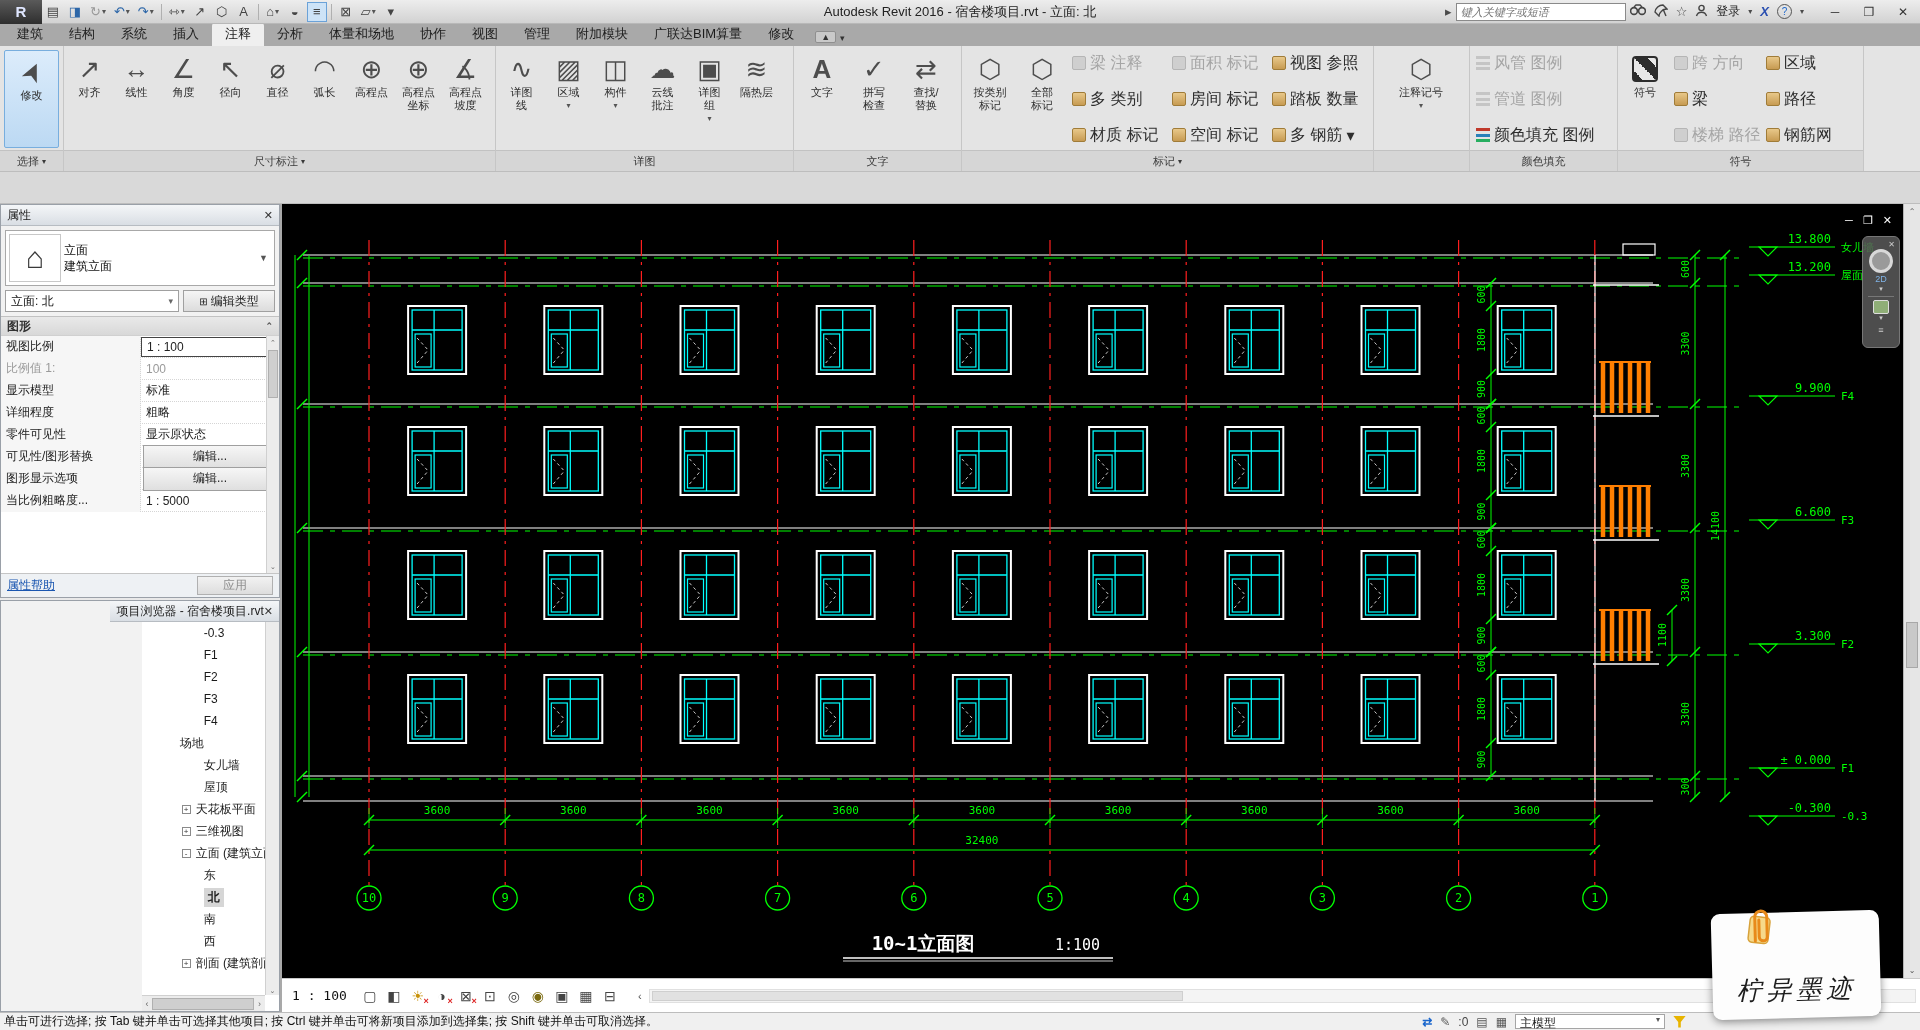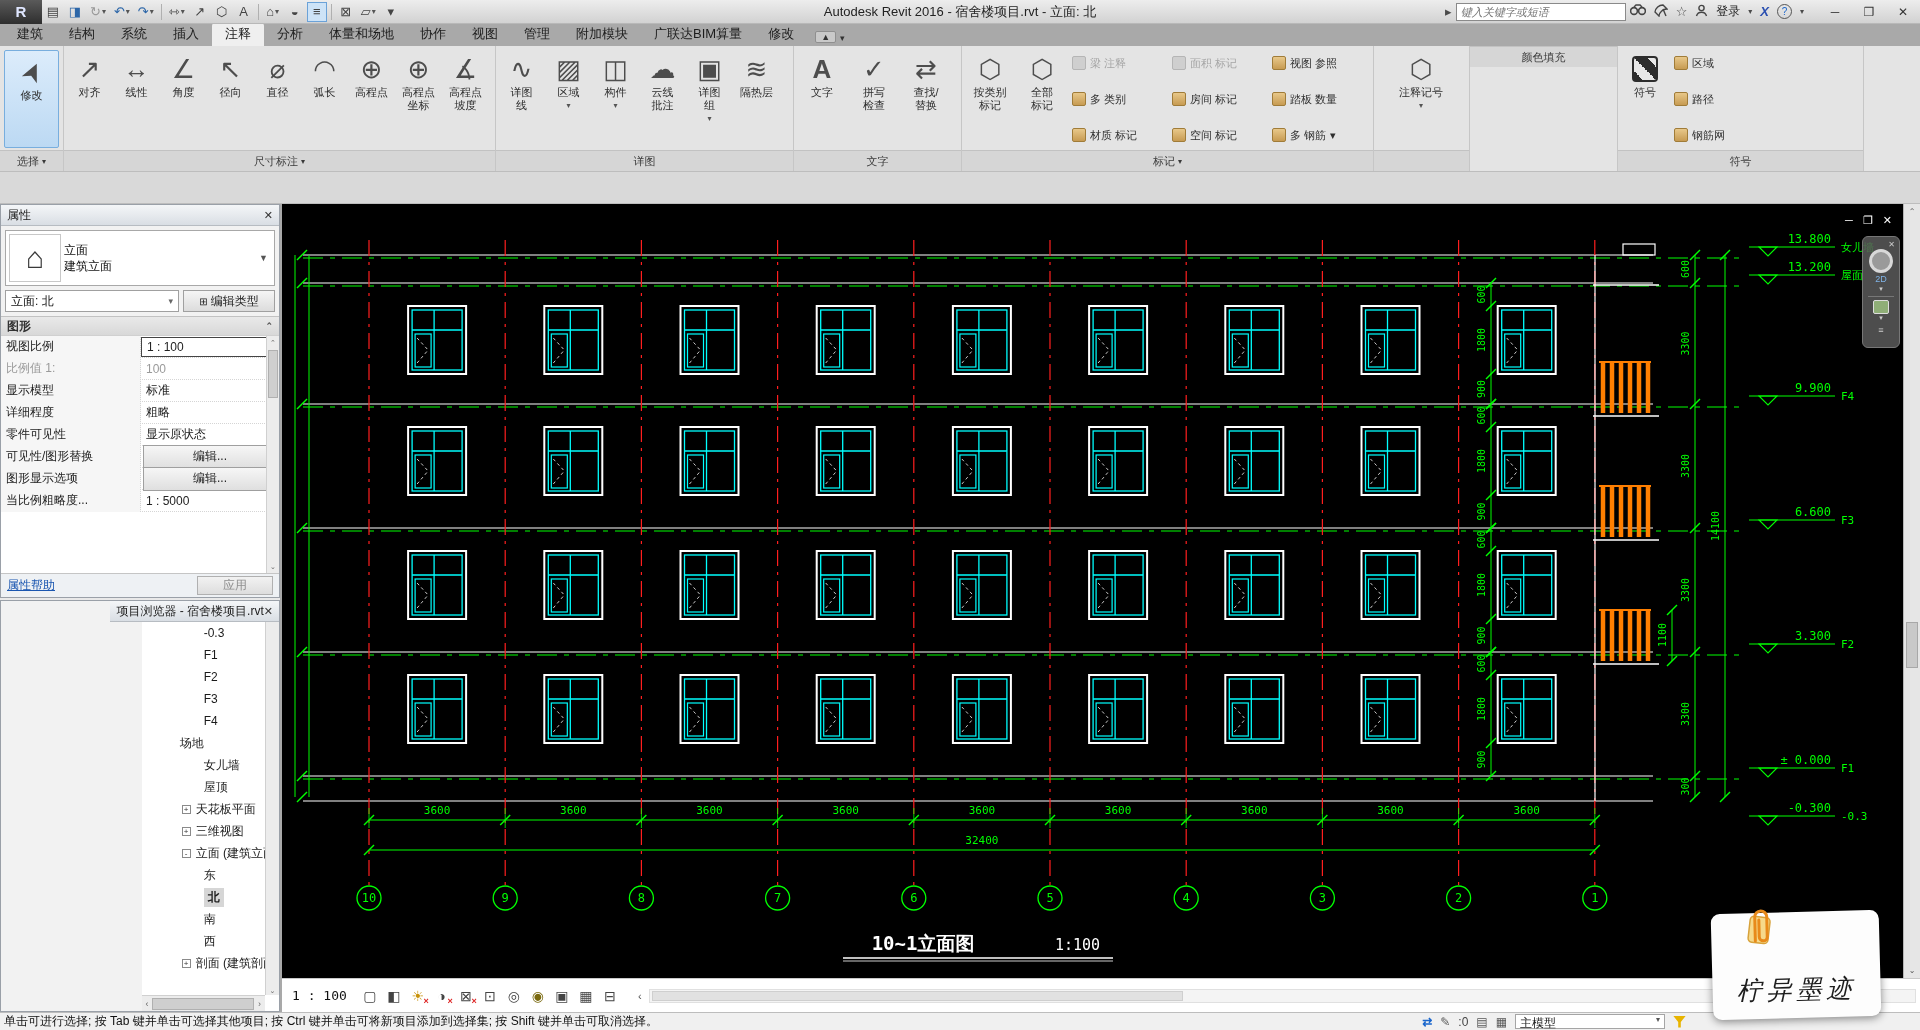--- a/index.html
+++ b/index.html
@@ -44,21 +44,21 @@
   .rpanel-body { flex:1; display:flex; align-items:stretch; padding:2px 2px 0 2px; }
   .rpanel-label { height:21px; background:#d6d6d6; color:#3a3a3a; font-size:11px; display:flex;
     align-items:center; justify-content:center; gap:3px; border-top:1px solid #c2c2c2; }
   .rpanel-label .dd { font-size:8px; }
   .bigbtn { width:47px; display:flex; flex-direction:column; align-items:center; padding-top:4px; }
   .bigbtn .bicon { height:34px; font-size:26px; color:#4d4d4d; display:flex; align-items:center; justify-content:center; }
   .bigbtn .blbl { font-size:11px; line-height:13px; color:#2e2e2e; text-align:center; }
   .bigbtn .dd { font-size:8px; color:#555; }
   .modify-btn { width:56px; margin:2px; background:linear-gradient(#dcecfb,#bcd9f3); border:1px solid #78aede; border-radius:2px; }
   .smallcol { display:flex; flex-direction:column; justify-content:space-between; padding:3px 4px; }
-  .smallbtn { display:flex; align-items:center; gap:4px; height:24px; font-size:11px; color:#2e2e2e; white-space:nowrap; }
+  .smallbtn { display:flex; align-items:center; gap:4px; height:24px; font-size:16px; color:#2e2e2e; white-space:nowrap; }
   .smallbtn.grey { color:#a5a5a5; }
   .sicon { width:14px; height:14px; flex:none; border-radius:2px; background:linear-gradient(#e8c88a,#c79b52); border:1px solid #a07c38; }
   .smallbtn.grey .sicon { background:#cfcfcf; border-color:#b5b5b5; }
   .checker { width:26px; height:26px; background:
       linear-gradient(45deg,#2d2d2d 25%,#e8e8e8 25%,#e8e8e8 50%,#2d2d2d 50%,#2d2d2d 75%,#e8e8e8 75%); 
       background-size:26px 26px; border:2px solid #2d2d2d; border-radius:4px; }
   .legend-ic { width:14px; height:14px; flex:none; display:flex; flex-direction:column; justify-content:space-between; }
   .legend-ic i { height:3px; display:block; }
 
   
@@ -478,32 +478,74 @@
               <div>注释记号</div>
               <div class="dd">▾</div>
             </div>
           </div>
         </div>
         <div class="rpanel-label">
           <span></span>
         </div>
       </div>
       <div class="rpanel" style="width: 148px;">
+        <div class="rpanel-body">
+          <div class="smallcol" style="width: 140px;">
+            <div class="smallbtn grey">
+              <span class="legend-ic">
+                <i style="background: rgb(197, 197, 197);"></i>
+                <i style="background: rgb(197, 197, 197);"></i>
+                <i style="background: rgb(197, 197, 197);"></i>
+              </span>
+              <span>风管 图例</span>
+            </div>
+            <div class="smallbtn grey">
+              <span class="legend-ic">
+                <i style="background: rgb(197, 197, 197);"></i>
+                <i style="background: rgb(197, 197, 197);"></i>
+                <i style="background: rgb(197, 197, 197);"></i>
+              </span>
+              <span>管道 图例</span>
+            </div>
+            <div class="smallbtn">
+              <span class="legend-ic">
+                <i style="background: rgb(192, 57, 43);"></i>
+                <i style="background: rgb(41, 128, 185);"></i>
+                <i style="background: rgb(39, 174, 96);"></i>
+              </span>
+              <span>颜色填充 图例</span>
+            </div>
+          </div>
+        </div>
         <div class="rpanel-label">
           <span>颜色填充</span>
         </div>
       </div>
       <div class="rpanel" style="width: 246px;">
         <div class="rpanel-body">
           <div class="bigbtn" style="width: 50px;">
             <div class="bicon">
               <div class="checker"></div>
             </div>
             <div class="blbl">
               <div>符号</div>
+            </div>
+          </div>
+          <div class="smallcol" style="width: 92px;">
+            <div class="smallbtn grey">
+              <span class="sicon"></span>
+              <span>跨 方向</span>
+            </div>
+            <div class="smallbtn">
+              <span class="sicon"></span>
+              <span>梁</span>
+            </div>
+            <div class="smallbtn grey">
+              <span class="sicon"></span>
+              <span>楼梯 路径</span>
             </div>
           </div>
           <div class="smallcol" style="width: 92px;">
             <div class="smallbtn">
               <span class="sicon"></span>
               <span>区域</span>
             </div>
             <div class="smallbtn">
               <span class="sicon"></span>
               <span>路径</span>

